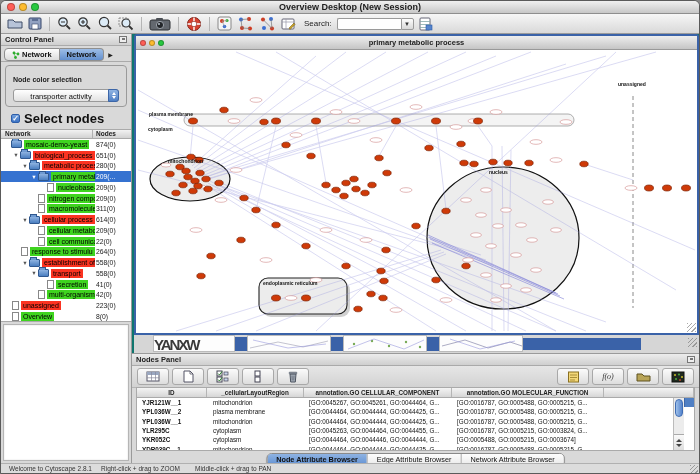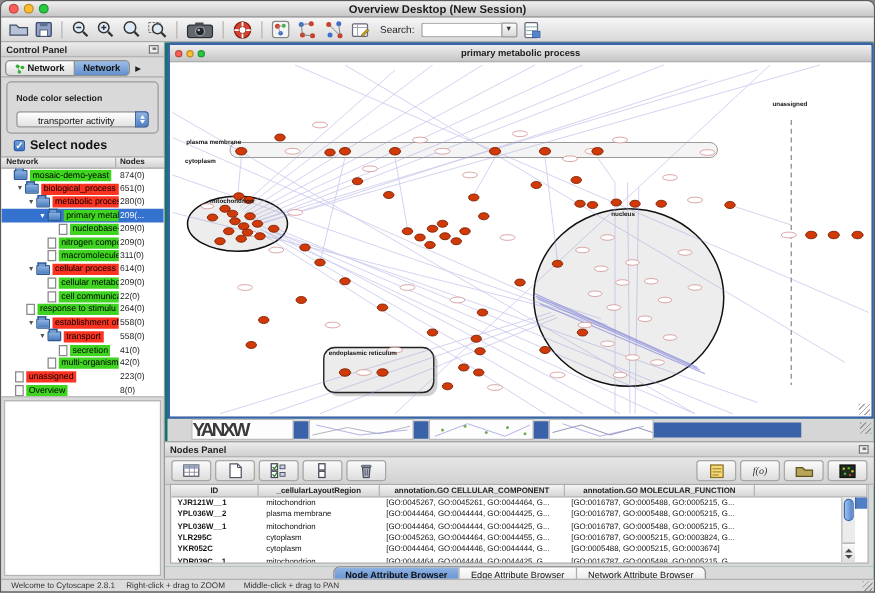--- a/index.html
+++ b/index.html
@@ -43,21 +43,21 @@
   .groupbox{margin:3px 4px 0 4px;border:1px solid #9a9a9a;border-radius:4px;padding:2px 3px 4px 3px;}
   .gblegend{font-size:7px;font-weight:bold;color:#222;margin-top:-6px;background:#d9d9d9;display:inline-block;padding:0 2px;margin-left:2px;}
   .mselect{margin:3px auto 0 auto;width:106px;height:13px;border:1px solid #9a9a9a;border-radius:3px;background:linear-gradient(#fff,#e2e2e2);display:flex;align-items:flex-end;position:relative;}
   .mselect .val{flex:1;font-size:7.5px;text-align:center;color:#111;}
   .stepper{width:11px;height:13px;margin:-1px -1px -1px 0;border-radius:0 3px 3px 0;background:linear-gradient(#8fb3e2,#4f7fc4);border:1px solid #3c66a8;display:flex;flex-direction:column;align-items:center;justify-content:center;gap:1px;}
   .stepper i{width:0;height:0;border-left:2.5px solid transparent;border-right:2.5px solid transparent;}
   .stepper i.up{border-bottom:3px solid #fff;}
   .stepper i.dn{border-top:3px solid #fff;}
   .checkrow{display:flex;align-items:center;gap:4px;padding:4px 0 3px 10px;}
   .cbox{width:9px;height:9px;border-radius:2px;background:linear-gradient(#74a1dd,#3c73c4);border:1px solid #2d5da8;color:#fff;font-size:8px;line-height:8px;text-align:center;font-weight:bold;}
-  .cblabel{font-size:10px;font-weight:bold;color:#111;}
+  .cblabel{font-size:13px;font-weight:bold;color:#111;}
   .treehead{height:10px;display:flex;background:linear-gradient(#f2f2f2,#d2d2d2);border-top:1px solid #aaa;border-bottom:1px solid #aaa;position:relative;}
   .treehead span{font-size:6.5px;font-weight:bold;color:#222;}
   .treehead .c1{padding-left:4px;}
   .treehead .c2{position:absolute;left:95px;}
   .treehead .cdiv{position:absolute;left:91px;top:0;bottom:0;width:1px;background:#b0b0b0;}
   .tree{background:#fff;overflow:hidden;height:183px;border-bottom:1px solid #aaa;}
   .trow{height:10.75px;display:flex;align-items:center;position:relative;padding-right:36px;}
   .trow.sel{background:#3572d0;}
   .arr{width:8px;font-size:5.5px;color:#555;text-align:center;flex:0 0 8px;}
   .trow.sel .arr{color:#fff;}

